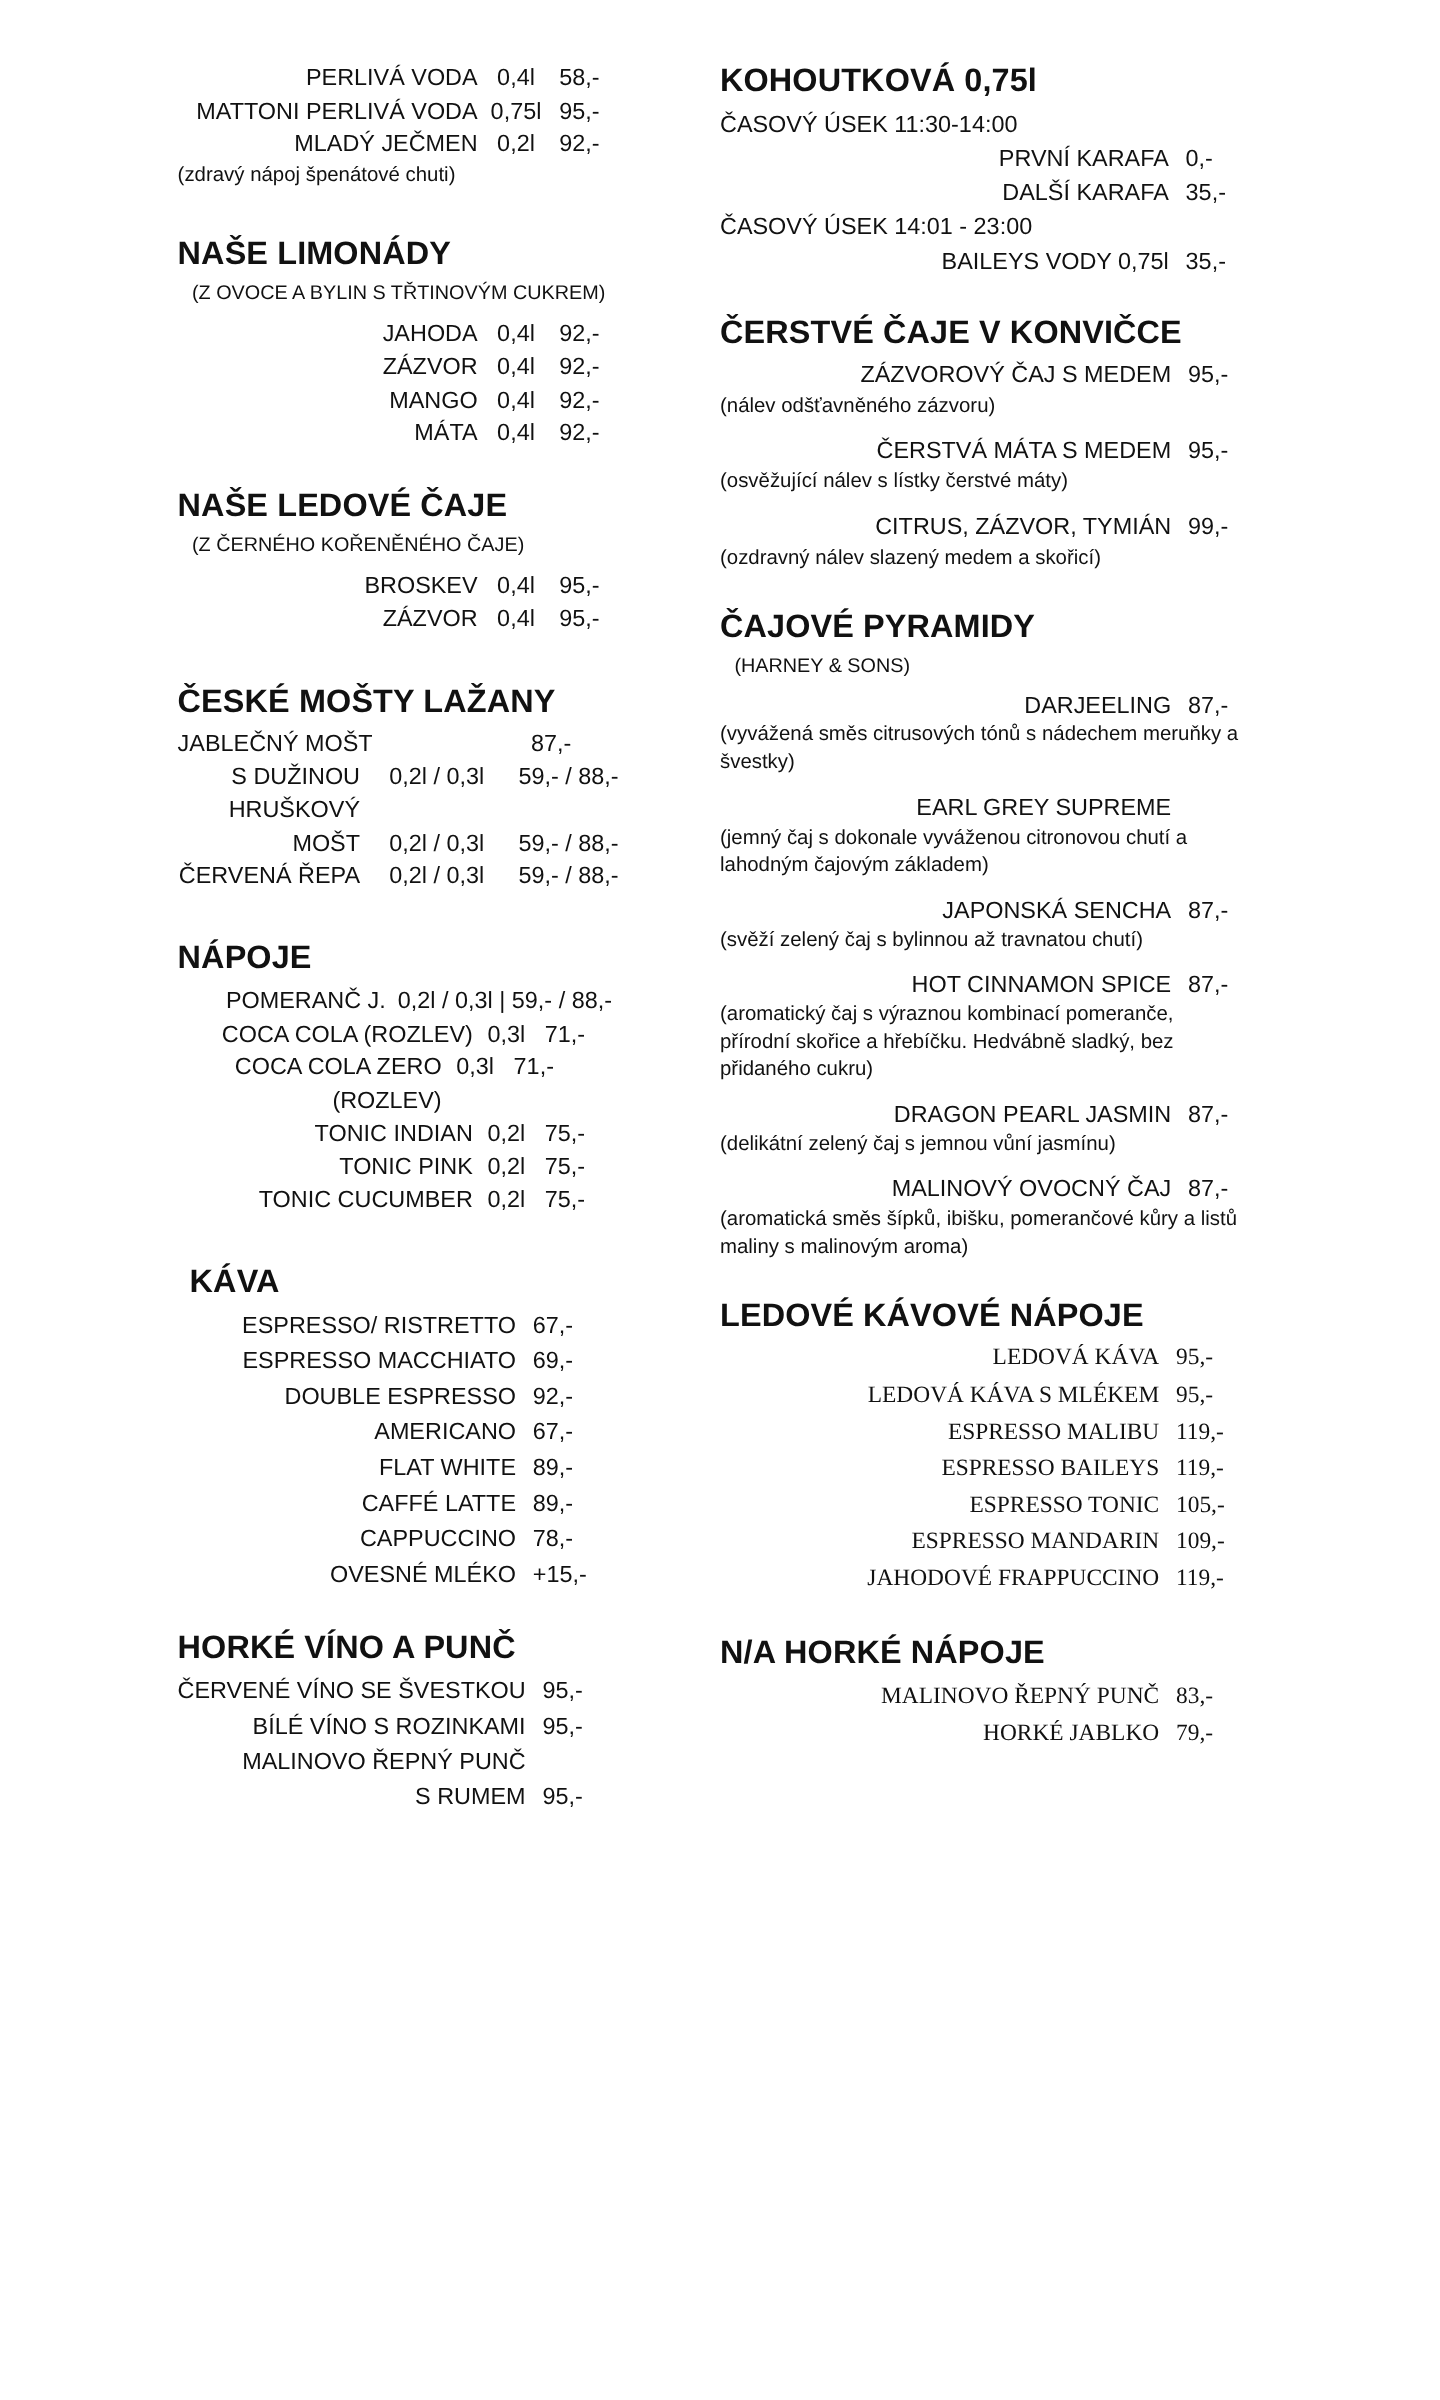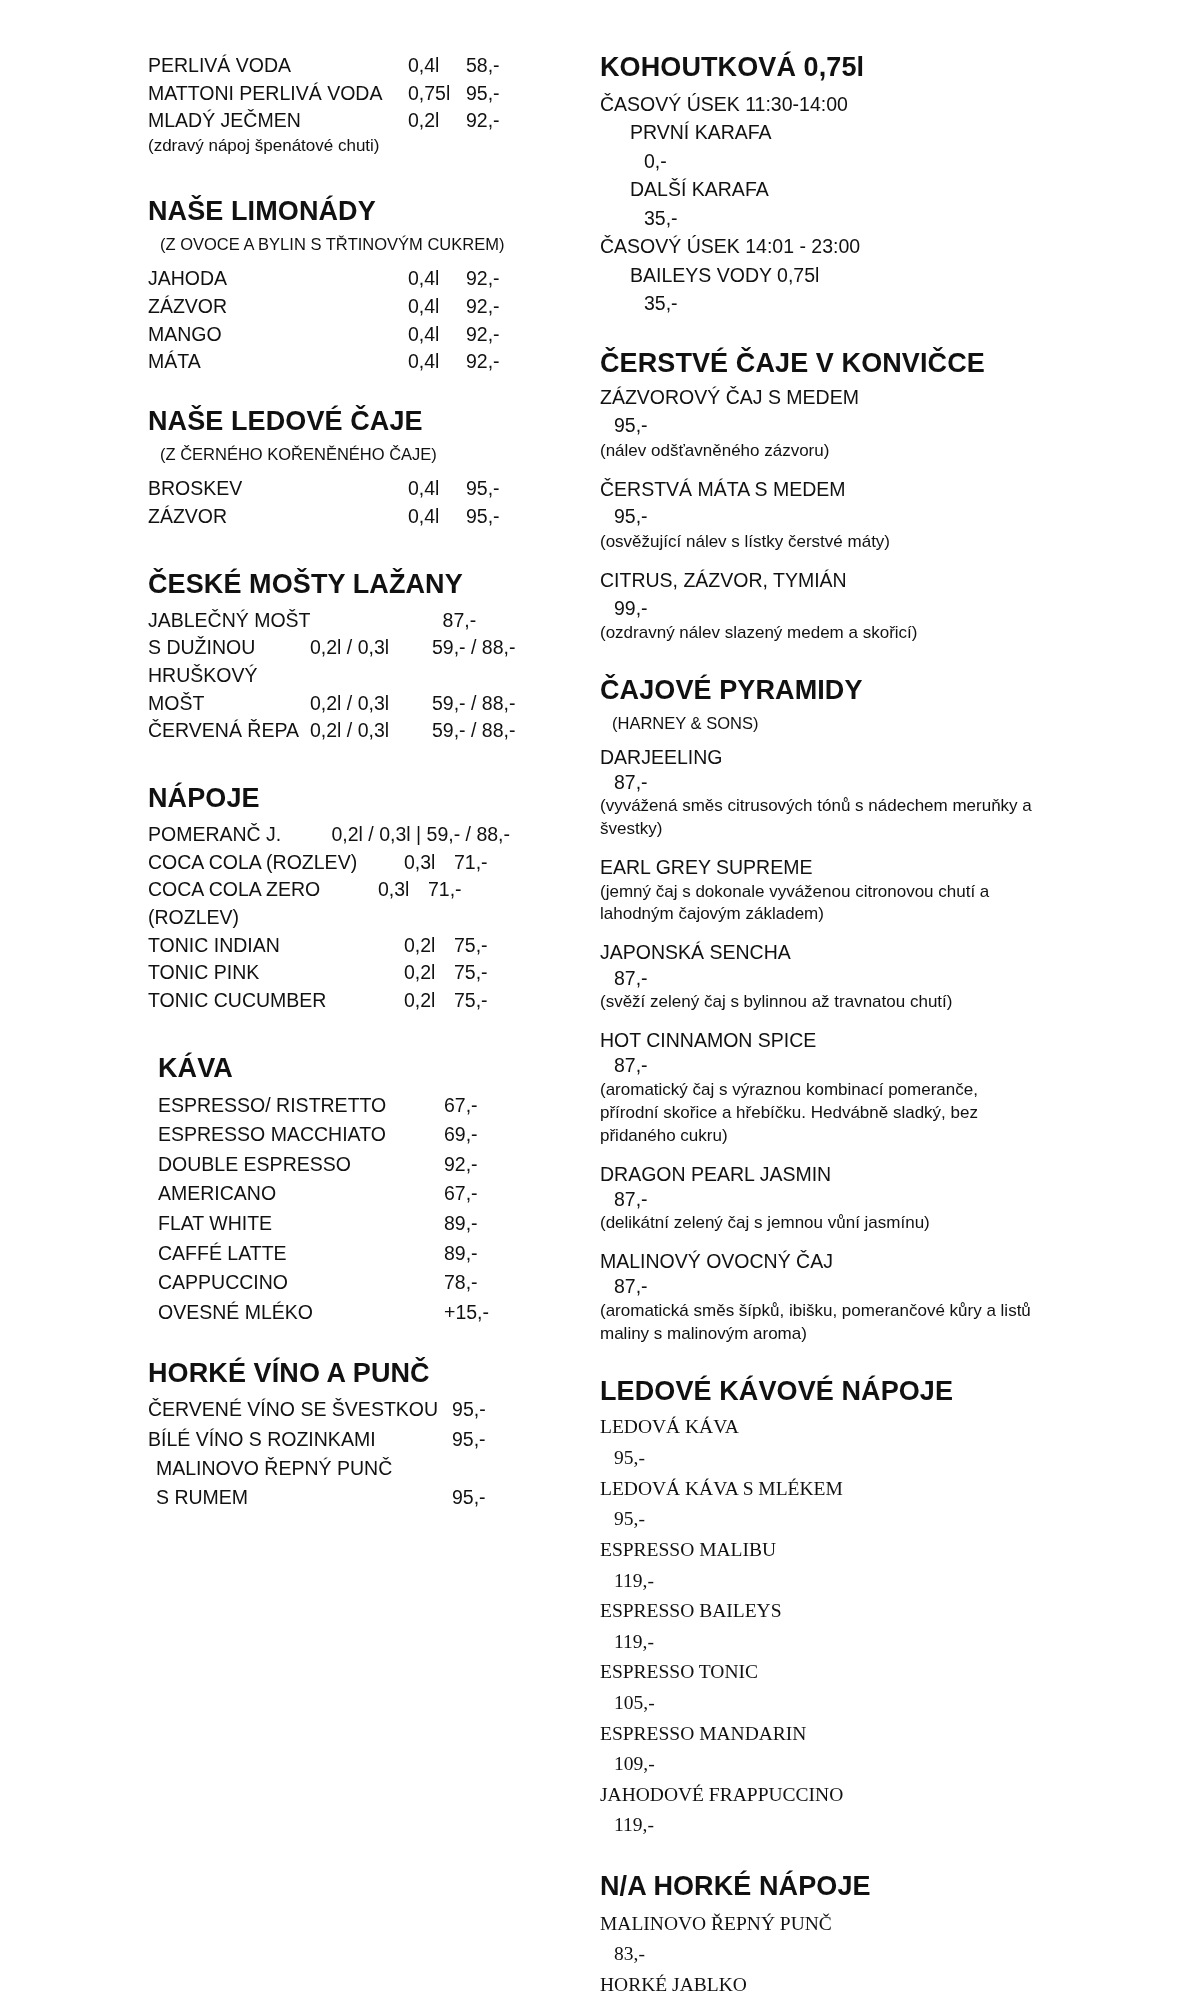--- a/index.html
+++ b/index.html
@@ -49,24 +49,24 @@
 
   
   .rows { width: 100%; }
   .row {
     display: flex;
     align-items: baseline;
     font-size: 19.5px;
     line-height: 1.42;
     white-space: nowrap;
   }
-  .row .nm { flex: 1 1 auto; }
+  .row .nm { flex: 1 1 auto; text-align: right; }
   .row .vol {
     flex: 0 0 auto;
-    text-align: left;
+    text-align: center;
     padding-left: 10px;
   }
   .row .pr {
     flex: 0 0 auto;
     text-align: left;
     padding-left: 14px;
   }
   .desc {
     font-size: 17px;
     line-height: 1.35;
@@ -88,21 +88,21 @@
   
   .kava { padding-left: 10px; }
   .kava .row { font-size: 19.5px; line-height: 1.52; }
   .kava .pr { width: 80px; }
 
   .horke .row { line-height: 1.5; }
   .horke .pr { width: 72px; }
 
   
   .col-right .pr { width: 64px; }
-  .col-right .row { line-height: 1.42; flex-direction: column; }
+  .col-right .row { line-height: 1.42; }
   .r-group { margin-bottom: 12px; }
   .pyr .r-group { margin-bottom: 14px; }
   .pyr .row { line-height: 1.3; }
   .tea .r-group { margin-bottom: 13px; }
 
   .kohout .row { line-height: 1.46; font-size: 19.5px; }
   .kohout .lead { font-size: 19.5px; line-height: 1.46; }
   .kohout .pr { width: 66px; }
 
   .ice .row, .na .row { line-height: 1.57; font-family: Liberation Serif, serif; }

